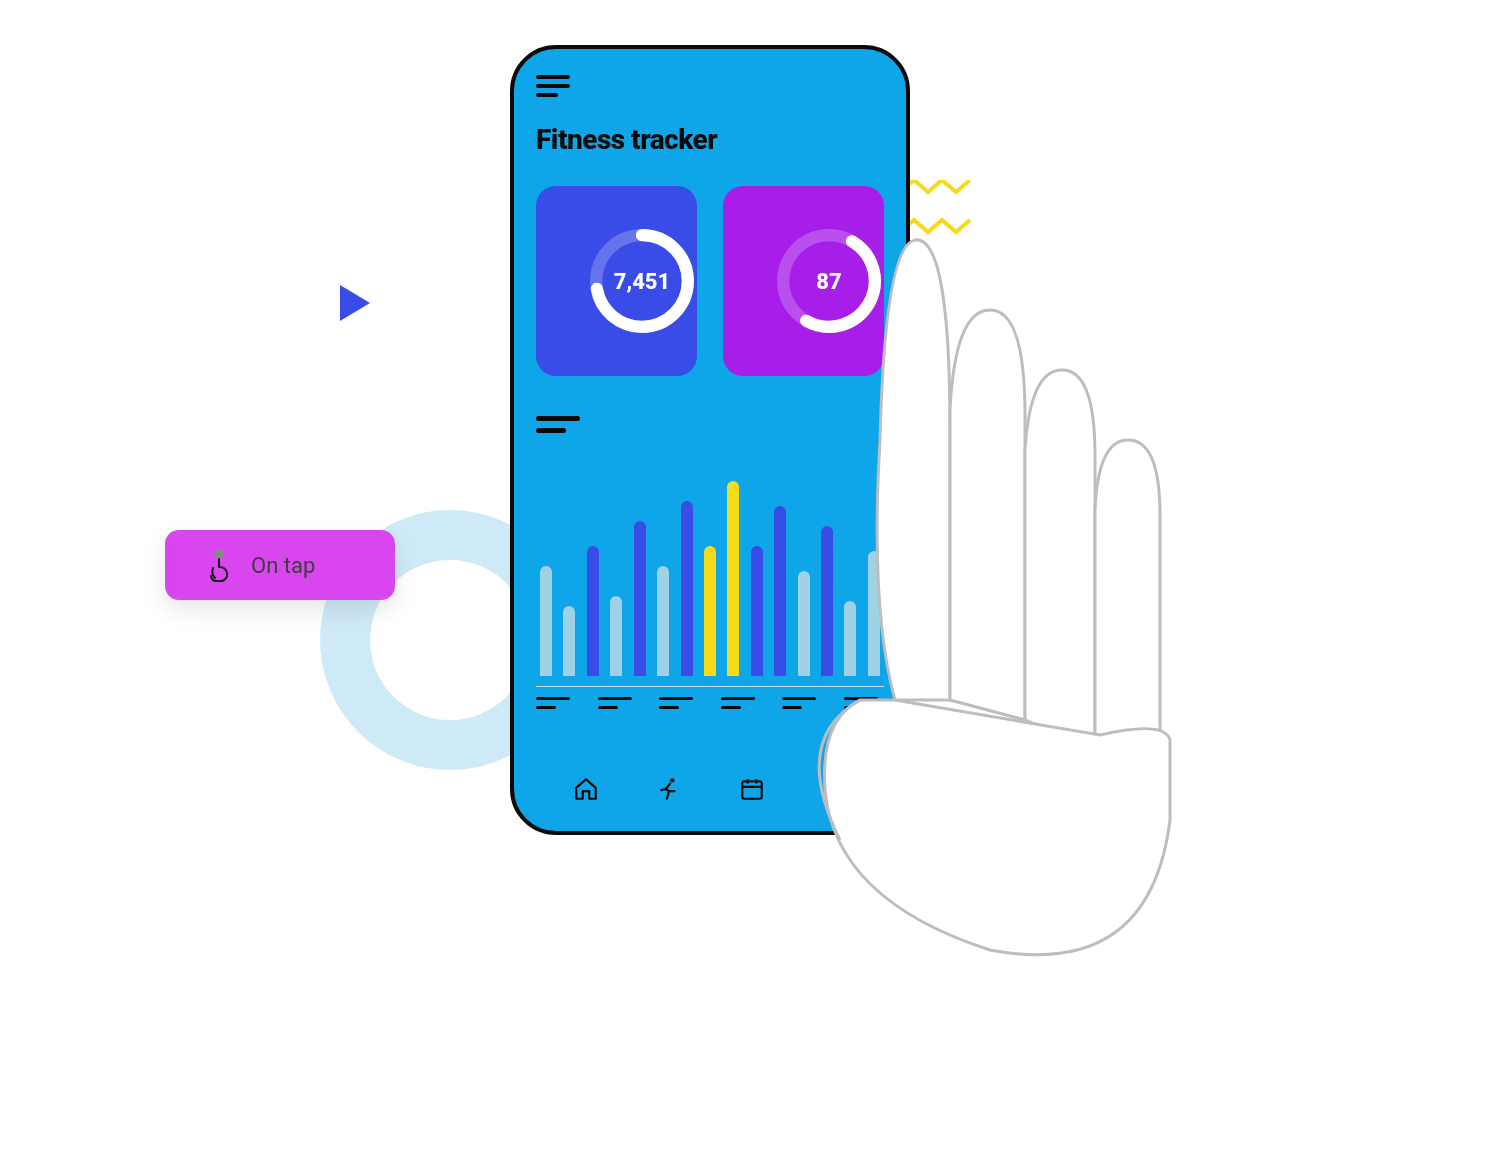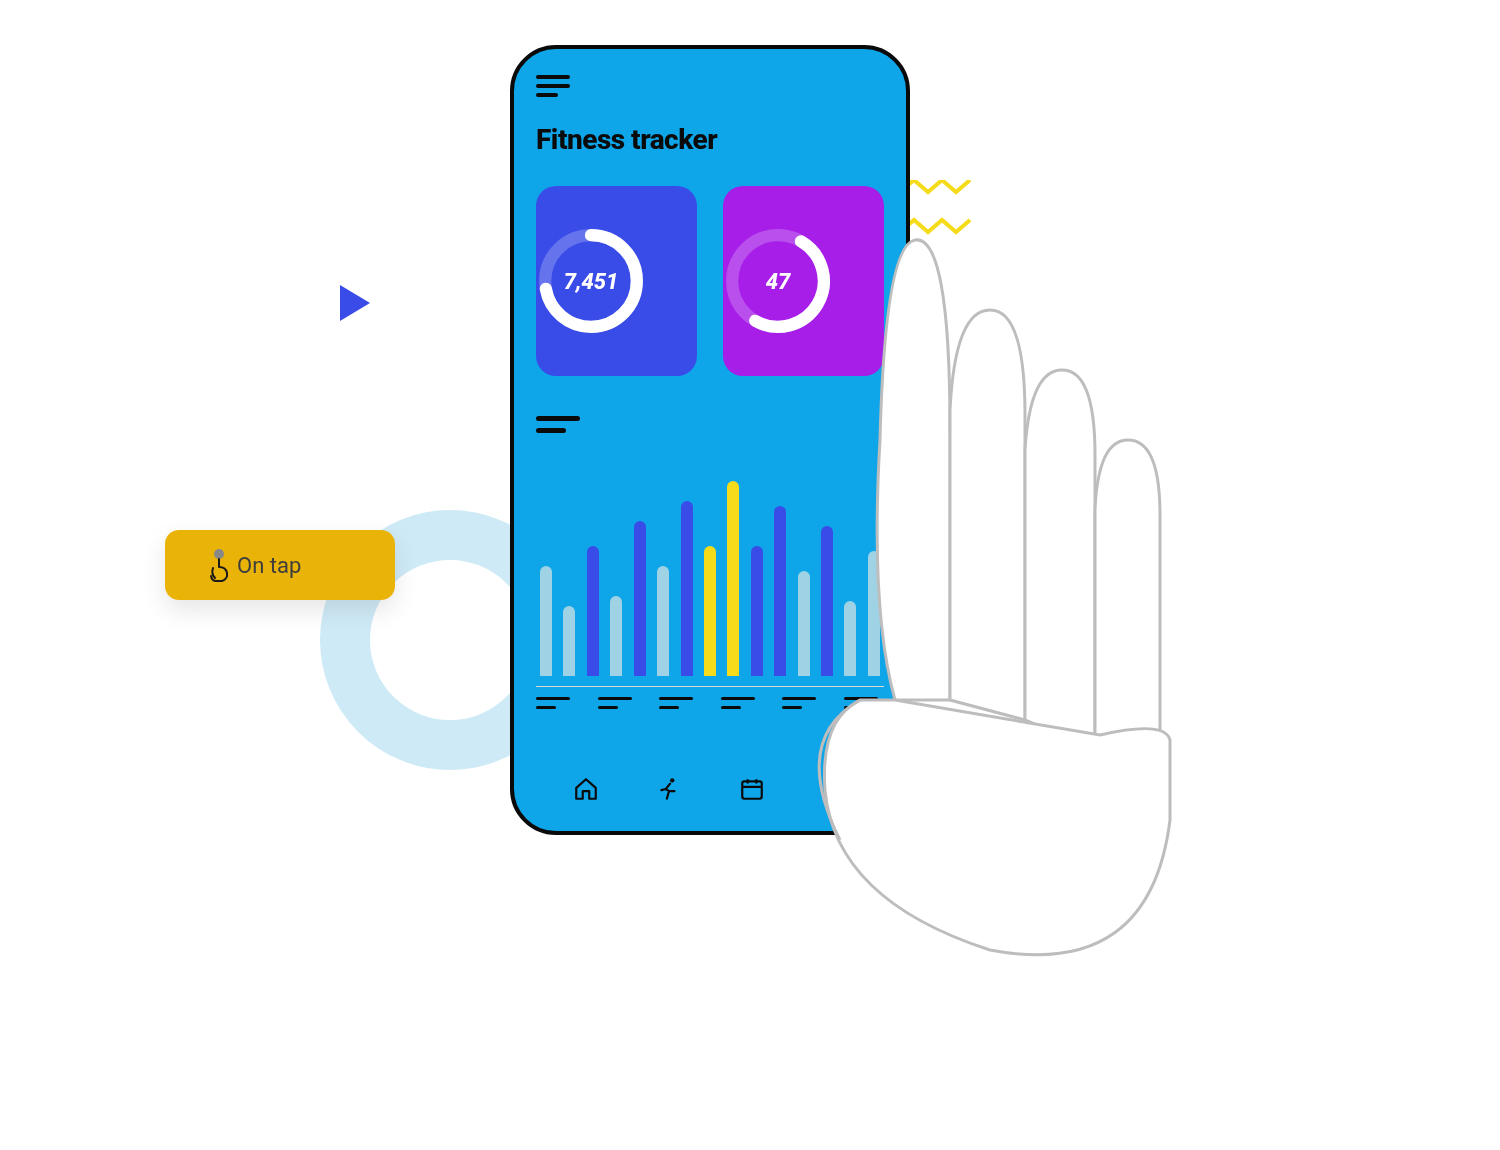--- a/index.html
+++ b/index.html
@@ -42,27 +42,27 @@
     top: 180px;
   }
 
   
   .on-tap {
     position: absolute;
     left: 165px;
     top: 530px;
     width: 230px;
     height: 70px;
-    background: #eab308;
+    background: #d946ef;
     border-radius: 14px;
     box-shadow: 0 10px 24px rgba(0,0,0,0.10);
     display: flex;
     align-items: center;
     padding-left: 40px;
-    gap: 4px;
+    gap: 18px;
   }
   .on-tap span.lbl {
     font-size: 22px;
     color: #3d3d3d;
   }
 
   
   .phone {
     position: absolute;
     left: 510px;
@@ -98,23 +98,22 @@
   }
 
   
   .cards { display:flex; gap:26px; }
   .card {
     width: 162px;
     height: 190px;
     border-radius: 20px;
     display:flex;
     align-items:center;
-    justify-content:flex-start;
+    justify-content:flex-end;
     cursor:pointer;
-    font-style:italic;
   }
   .card.blue   { background:#3a4ce8; }
   .card.purple { background:#a61ee8; }
   .ring-wrap { position:relative; width:110px; height:110px; }
   .ring-bg, .ring-fg { position:absolute; inset:0; }
   .ring-val {
     position:absolute; inset:0;
     display:flex; align-items:center; justify-content:center;
     color:#ffffff; font-weight:800; font-size:22px;
   }
@@ -210,21 +209,21 @@
       </div>
 
       <div class="card purple">
         <div class="ring-wrap">
           <svg class="ring-bg" viewBox="0 0 36 36">
             <circle cx="18" cy="18" r="15" fill="none" stroke="rgba(255,255,255,0.22)" stroke-width="4"></circle>
           </svg>
           <svg class="ring-fg" viewBox="0 0 36 36">
             <circle cx="18" cy="18" r="15" fill="none" stroke="#ffffff" stroke-width="4" stroke-dasharray="47 94" stroke-linecap="round" transform="rotate(-60 18 18)"></circle>
           </svg>
-          <div class="ring-val">47</div>
+          <div class="ring-val">87</div>
         </div>
       </div>
     </div>
 
     <div class="sub-lines">
       <div></div>
         <div></div>
     </div>
 
     <div class="chart" id="chart">

